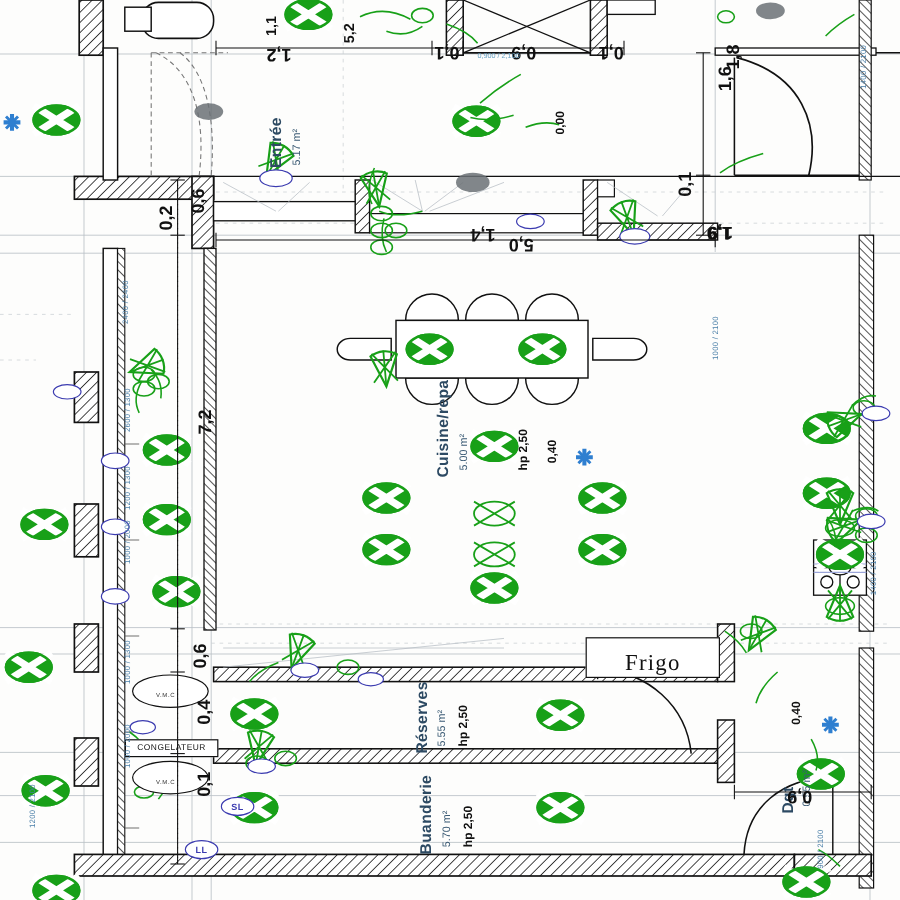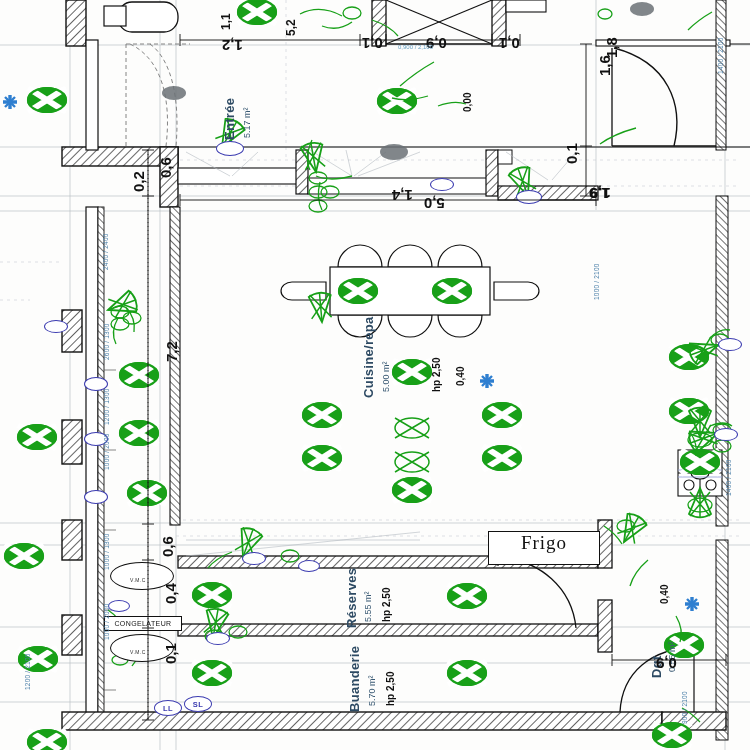--- a/index.html
+++ b/index.html
@@ -25,21 +25,21 @@
 
   .r90{transform:rotate(-90deg);transform-origin:0 0;}
   .r180{transform:rotate(180deg);transform-origin:50% 50%;}
 
   .oval{position:absolute;border:1.3px solid #3b3bb0;border-radius:50%;background:#fff;
         display:flex;align-items:center;justify-content:center;}
   .ovalblk{position:absolute;border:1.3px solid #111;border-radius:50%;background:#fff;}
 
   .smudge{position:absolute;border-radius:50%;background:#6b7176;opacity:.85;}
   .frigo-box{position:absolute;border:1.6px solid #111;background:#fff;
-             display:flex;align-items:flex-start;justify-content:center;}
+             display:flex;align-items:flex-end;justify-content:center;}
   .congel-box{position:absolute;border:1.1px solid #111;background:#fff;
              display:flex;align-items:center;justify-content:center;}
 </style>
 </head>
 <body>
 
 <div id="plan">
 
   <svg class="layer" viewBox="0 0 750 750">
     <g stroke="#b9c0c6" stroke-width="0.7" fill="none">
@@ -358,21 +358,21 @@
   <div class="frigo-box" style="left:488px;top:531px;width:110px;height:32px;">
     <span class="frigo-lbl">Frigo</span>
   </div>
   <div class="congel-box" style="left:104px;top:616px;width:76px;height:13px;">
     <span class="congel">CONGELATEUR</span>
   </div>
 
   <div class="oval" style="left:154px;top:700px;width:26px;height:14px;">
     <span class="tag">LL</span>
   </div>
-  <div class="oval" style="left:184px;top:696px;width:26px;height:14px;">
+  <div class="oval" style="left:184px;top:664px;width:26px;height:14px;">
     <span class="tag">SL</span>
   </div>
 
   <div class="smudge" style="left:162px;top:86px;width:24px;height:14px;"></div>
   <div class="smudge" style="left:380px;top:144px;width:28px;height:16px;"></div>
   <div class="smudge" style="left:630px;top:2px;width:24px;height:14px;"></div>
 
   <div class="txt room roomname r90" style="left:223px;top:140px;">Entrée</div>
   <div class="txt area r90" style="left:243px;top:138px;">5.17 m²</div>
   <div class="txt hp r90" style="left:463px;top:112px;">0,00</div>

